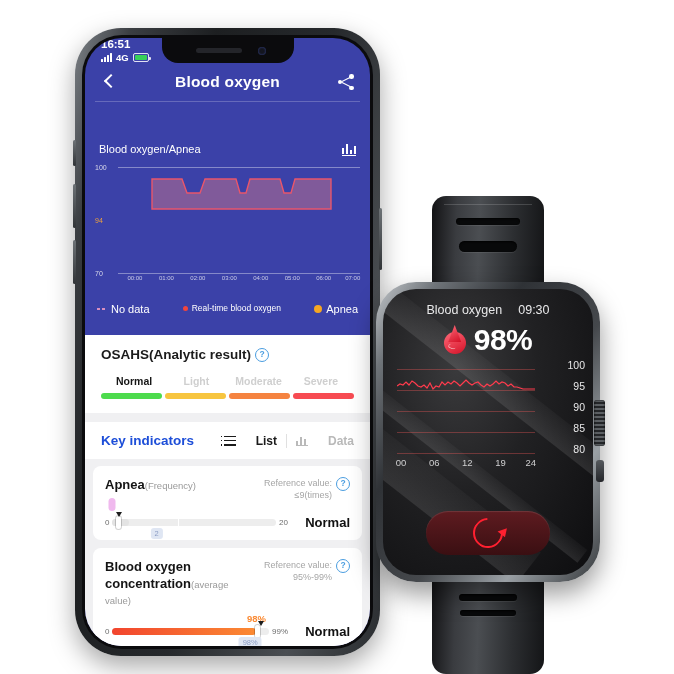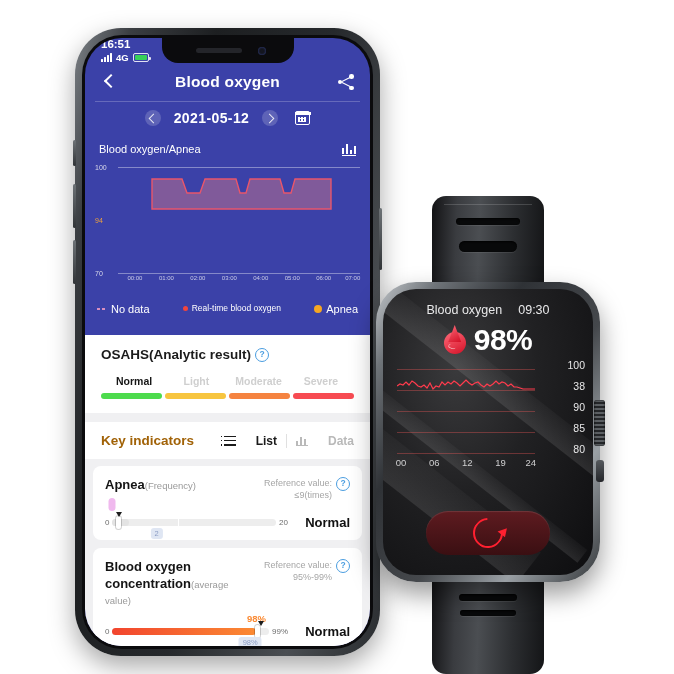--- a/index.html
+++ b/index.html
@@ -135,21 +135,21 @@
   .osahs-labels{display:flex;margin-top:13px;padding:0 2px;}
   .osahs-labels span{flex:1;text-align:center;font-size:10.5px;}
   .osahs-labels span.on{color:#161616;font-weight:bold;}
   .osahs-labels span.off{color:#cfcfcf;font-weight:bold;}
   .osahs-bar{display:flex;gap:3px;margin-top:6px;}
   .osahs-bar i{flex:1;height:6px;border-radius:3px;display:block;}
 
   .gap{height:9px;background:#f0f0f2;}
 
   .ki-head{background:#fff;padding:11px 16px;display:flex;align-items:center;justify-content:space-between;}
-  .ki-title{font-size:13.5px;font-weight:bold;color:#a16207;}
+  .ki-title{font-size:13.5px;font-weight:bold;color:#1d4ed8;}
   .ki-tabs{display:flex;align-items:center;gap:9px;}
   .ki-tab{display:flex;align-items:center;gap:20px;font-size:12px;font-weight:bold;cursor:pointer;}
   .ki-tab.active{color:#1b1b1b;}
   .ki-tab.inactive{color:#b9b9b9;}
   .ico-list{width:12px;height:10px;display:flex;flex-direction:column;justify-content:space-between;}
   .ico-list u{display:block;height:1.6px;background:currentColor;width:100%;position:relative;}
   .ico-list u:before{content:"";position:absolute;left:-3px;top:0;width:1.6px;height:1.6px;background:currentColor;}
   .ico-chart{width:12px;height:10px;display:flex;align-items:flex-end;gap:1.4px;border-bottom:1.4px solid currentColor;}
   .ico-chart i{display:block;width:2.4px;background:currentColor;}
   .ico-chart i:nth-child(1){height:4px}.ico-chart i:nth-child(2){height:8px}.ico-chart i:nth-child(3){height:6px}
@@ -288,26 +288,20 @@
           <div class="ico-share">
             <i class="a"></i>
               <i class="b"></i>
               <i class="c"></i>
               <u class="l1"></u>
               <u class="l2"></u>
           </div>
         </div>
         <div class="head-divider"></div>
 
-        <div class="datenav">
-          <div class="dn-arrow prev"></div>
-          <div class="dn-date">2021-05-12</div>
-          <div class="dn-arrow next"></div>
-          <div class="ico-cal"></div>
-        </div>
 
         <div class="bo-block">
           <div class="bo-head">
             <div class="bo-head-t">Blood oxygen/Apnea</div>
             <div class="ico-bar">
                 <i></i>
                 <i></i>
                 <i></i>
                 <i></i>
               </div>
@@ -508,21 +502,21 @@
           <div class="wgrid" style="top:42px"></div>
           <div class="wgrid" style="top:63px"></div>
           <div class="wgrid" style="top:84px"></div>
           <svg viewBox="0 0 138 84" preserveAspectRatio="none" style="position:absolute;inset:0;width:100%;height:100%">
             <polyline fill="none" stroke="#ff3b4d" stroke-width="1.2" points="0,17 3,15 6,16 9,13 12,16 15,12 18,14 21,17 24,18 27,16 30,19 33,14 36,20 39,17 42,18 45,13 48,16 51,13 54,15 57,12 60,14 63,17 66,14 69,11 72,14 75,16 78,14 81,13 84,16 87,18 90,15 93,17 96,15 99,12 102,15 105,13 108,14 111,17 114,15 117,18 120,18 123,19 126,20 130,20 134,20 138,20"></polyline>
           </svg>
         </div>
 
         <div class="wylabs">
           <span class="wy" style="top:0">100</span>
-          <span class="wy" style="top:21px">38</span>
+          <span class="wy" style="top:21px">95</span>
           <span class="wy" style="top:42px">90</span>
           <span class="wy" style="top:63px">85</span>
           <span class="wy" style="top:84px">80</span>
         </div>
 
         <div class="wxlabs">
           <span class="wx" style="left:3%">00</span>
           <span class="wx" style="left:27%">06</span>
           <span class="wx" style="left:51%">12</span>
           <span class="wx" style="left:75%">19</span>

